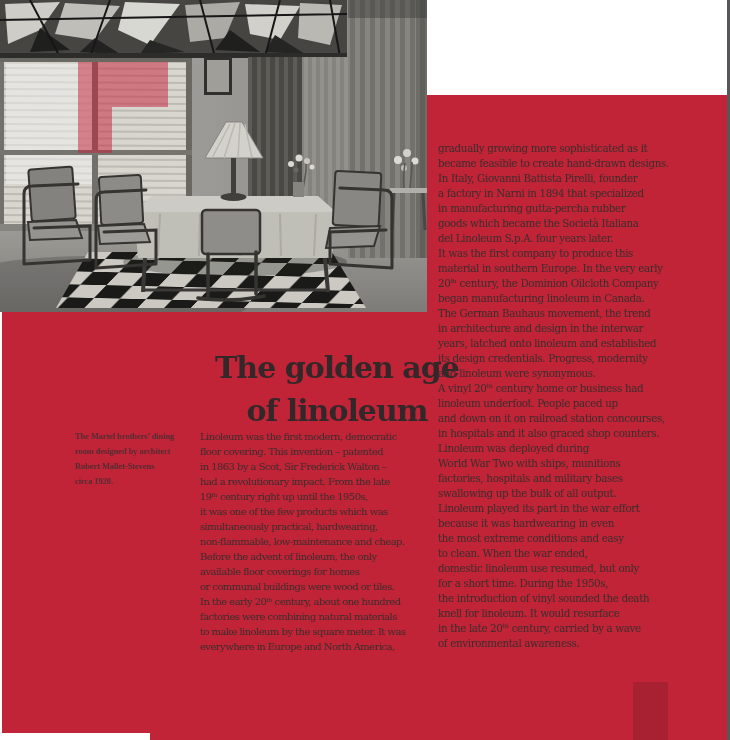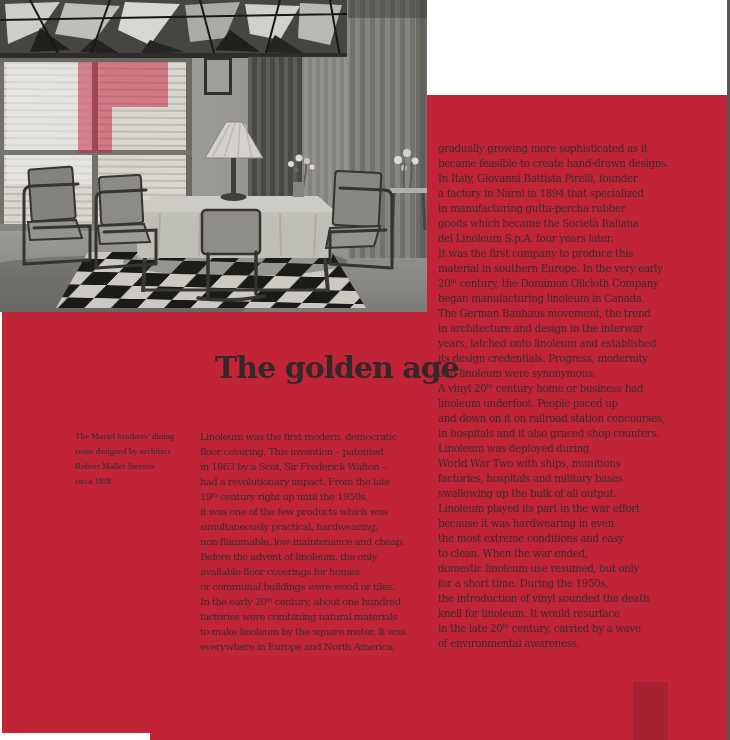--- a/index.html
+++ b/index.html
@@ -163,20 +163,21 @@
     <div class="ovl ovl-b"></div>
   </div>
 
   <div class="red-left"></div>
   <div class="red-right"></div>
   <div class="accent-square"></div>
   <div class="bottom-left-white"></div>
 
   <h1 class="title">
       <div class="line">The golden age</div>
+      <div class="line">of linoleum</div>
     </h1>
   <div class="caption">
       <div class="line">The Martel brothers’ dining</div>
       <div class="line">room designed by architect</div>
       <div class="line">Robert Mallet-Stevens</div>
       <div class="line">circa 1920.</div>
     </div>
   <div class="col col-mid">
       <div class="line">Linoleum was the first modern, democratic</div>
       <div class="line">floor covering. This invention – patented</div>

